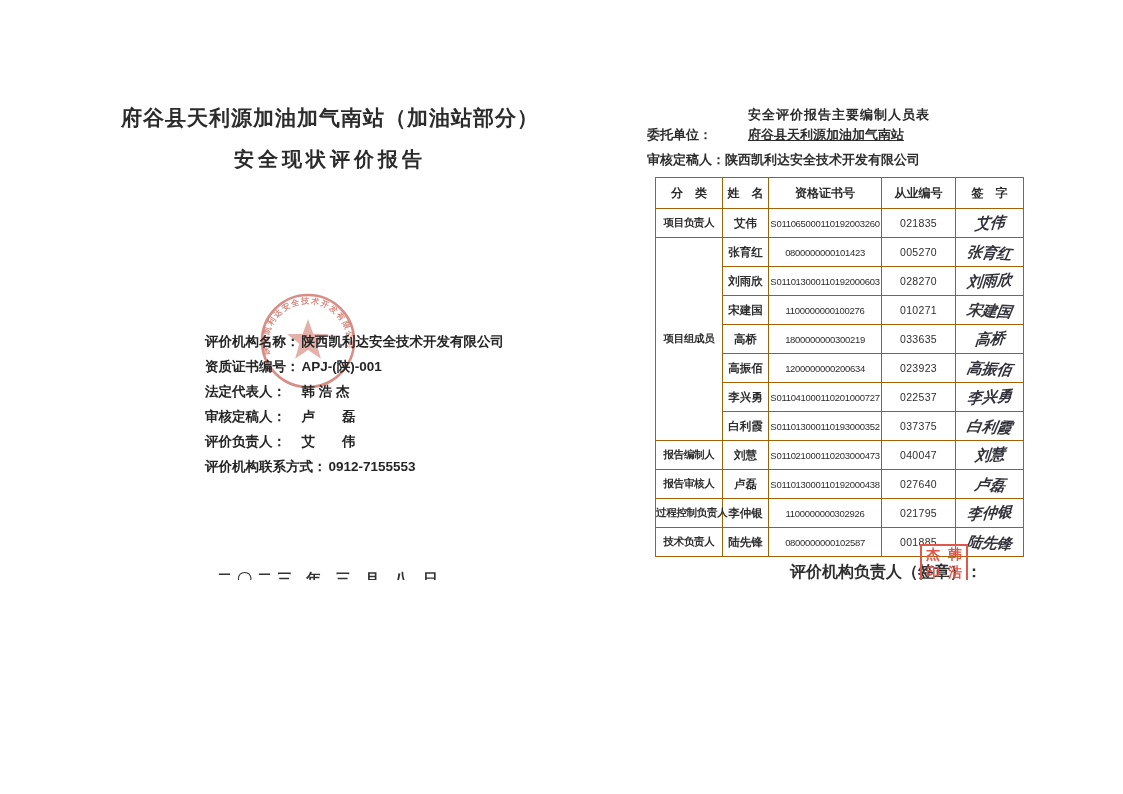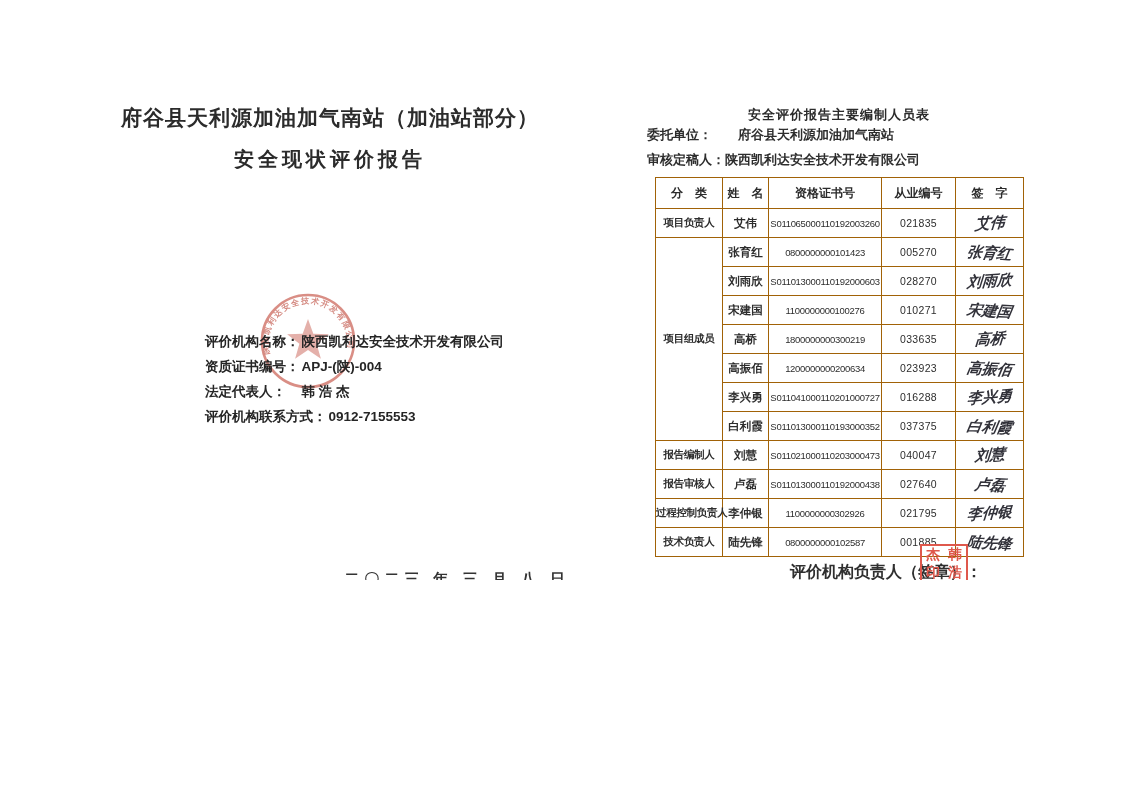--- a/index.html
+++ b/index.html
@@ -10,27 +10,27 @@
   
   .title1{position:absolute;left:90px;top:104px;width:480px;text-align:center;
     font-size:21px;font-weight:700;letter-spacing:1px;color:#2b2b2b;}
   .title2{position:absolute;left:90px;top:146px;width:480px;text-align:center;
     font-size:20px;font-weight:700;letter-spacing:4px;color:#2b2b2b;}
   .round-stamp{position:absolute;left:259px;top:292px;width:98px;height:98px;opacity:.78;z-index:1;}
   .arc-text{font-size:8px;fill:#c96a5f;letter-spacing:1.5px;font-weight:600;}
   .info{position:absolute;left:177px;top:333px;z-index:2;margin-left:28px;}
   .info-row{height:25px;font-size:13.5px;font-weight:700;white-space:nowrap;color:#252525;}
   .info-row .val{margin-left:2px;}
-  .cover-date{position:absolute;left:90px;top:570px;width:480px;text-align:right;
+  .cover-date{position:absolute;left:90px;top:570px;width:480px;text-align:center;
     font-size:15px;font-weight:600;letter-spacing:5px;color:#333;}
   
   .tbl-title{position:absolute;left:655px;top:106px;width:368px;text-align:center;
     font-size:13px;font-weight:600;letter-spacing:1px;color:#2b2b2b;}
   .client-line{position:absolute;left:647px;top:126px;font-size:13px;font-weight:600;white-space:nowrap;}
-  .client-line .client-val{margin-left:26px;}
+  .client-line .client-val{margin-left:36px;text-decoration:underline;}
   .eval-line{position:absolute;left:647px;top:151px;font-size:13px;font-weight:600;white-space:nowrap;}
   table.staff{position:absolute;left:655px;top:177px;border-collapse:collapse;table-layout:fixed;
     width:368px;}
   table.staff td,table.staff th{border:1px solid #a16207;padding:0;text-align:center;
     vertical-align:middle;overflow:visible;}
   table.staff th{font-size:12px;font-weight:700;height:30px;color:#2b2b2b;}
   table.staff td{height:28px;}
   .col-cat{width:67px;} .col-name{width:46px;} .col-cert{width:113px;}
   .col-no{width:74px;} .col-sig{width:68px;}
   td.cat{font-size:10.5px;font-weight:600;white-space:nowrap;letter-spacing:-0.3px;}
@@ -72,24 +72,30 @@
           <textPath href="#arcpath" startOffset="2">陕西凯利达安全技术开发有限公司</textPath>
         </text>
       </svg>
     </div>
 
     <div class="info">
       <div class="info-row">
         <span class="lbl">评价机构名称：</span><span class="val">陕西凯利达安全技术开发有限公司</span>
       </div>
       <div class="info-row">
-        <span class="lbl">资质证书编号：</span><span class="val">APJ-(陕)-004</span>
+        <span class="lbl">资质证书编号：</span><span class="val">APJ-(陕)-001</span>
       </div>
       <div class="info-row">
         <span class="lbl">法定代表人：</span><span class="val">　韩 浩 杰</span>
+      </div>
+      <div class="info-row">
+        <span class="lbl">审核定稿人：</span><span class="val">　卢　　磊</span>
+      </div>
+      <div class="info-row">
+        <span class="lbl">评价负责人：</span><span class="val">　艾　　伟</span>
       </div>
       <div class="info-row">
         <span class="lbl">评价机构联系方式：</span><span class="val">0912-7155553</span>
       </div>
     </div>
 
     <div class="cover-date">二〇二三 年 三 月 八 日</div>
   </section>
 
   <section>
@@ -152,21 +158,21 @@
         </tr>
         <tr>
           <td class="name">高振佰</td>
           <td class="cert">1200000000200634</td>
           <td class="no">023923</td>
           <td><span class="sig">高振佰</span></td>
         </tr>
         <tr>
           <td class="name">李兴勇</td>
           <td class="cert">S011041000110201000727</td>
-          <td class="no">016288</td>
+          <td class="no">022537</td>
           <td><span class="sig">李兴勇</span></td>
         </tr>
         <tr>
           <td class="name">白利霞</td>
           <td class="cert">S011013000110193000352</td>
           <td class="no">037375</td>
           <td><span class="sig">白利霞</span></td>
         </tr>
         <tr>
           <td class="cat">报告编制人</td>

